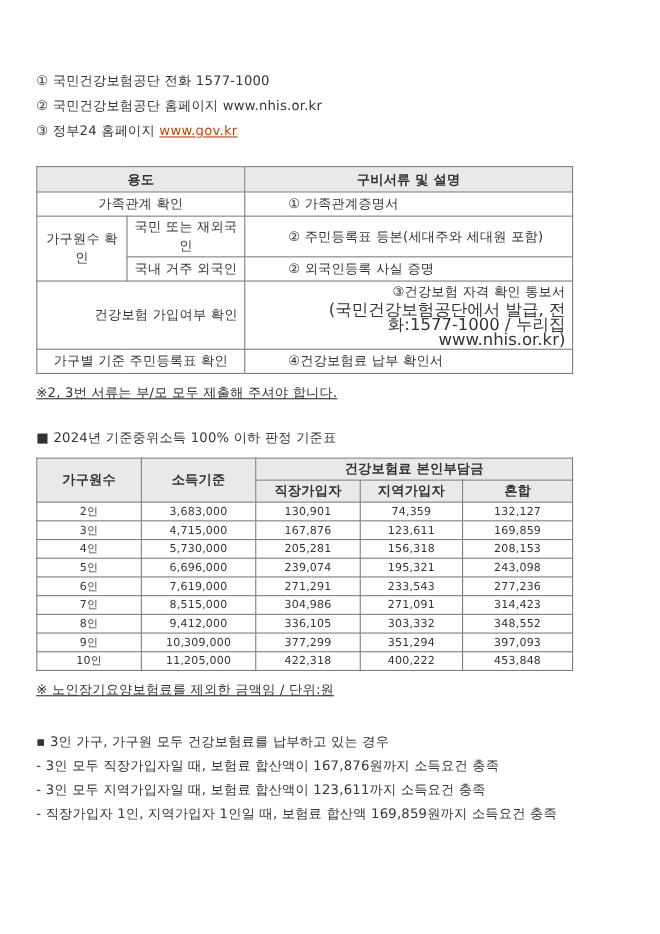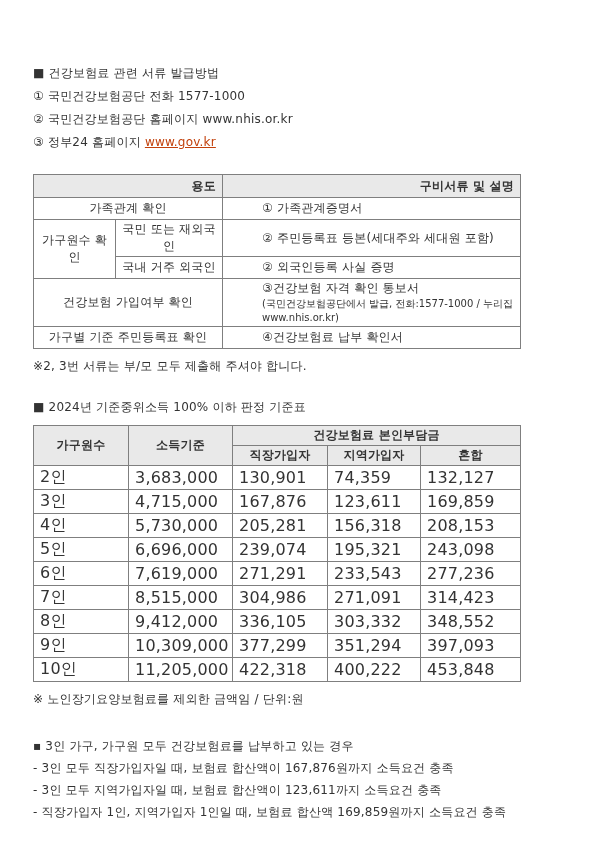--- a/index.html
+++ b/index.html
@@ -10,41 +10,40 @@
   }
   .page{box-sizing:border-box;width:600px;height:849px;padding:62px 40px 0 33px;background:#ffffff;}
   .line{line-height:23px;white-space:nowrap;letter-spacing:0.2px;}
   .sec-title{line-height:23px;letter-spacing:0.2px;}
   a.doclink{color:#c2410c;text-decoration:underline;cursor:pointer;}
   table{border-collapse:collapse;table-layout:fixed;width:487px;}
   td,th{border:1px solid #7f7f7f;padding:1px 6px;letter-spacing:0.2px;overflow:hidden;}
   table{border:1px solid #5a5a5a;}
   th{background:#e9e9e9;font-weight:bold;text-align:center;}
   .t1{margin-top:6px;}
-  .t1 th{height:20px;text-align:right;}
+  .t1 th{height:20px;}
   .t1 td{height:19px;}
   .t1 td.c{text-align:center;}
   .t1 td.l{text-align:left;padding-left:39px;}
-  .t1 .tall td{height:auto;}
-  .small-note{font-size:10px;line-height:14px;white-space:normal;letter-spacing:0;}
+  .t1 .tall td{height:auto;text-align:right;}
+  .small-note{font-size:15px;line-height:14px;white-space:normal;letter-spacing:0;}
   .t2{margin-top:6px;}
   .t2 th{height:15px;font-size:12px;}
-  .t2 td{height:14px;font-size:16px;}
-  .note{margin-top:7px;line-height:20px;letter-spacing:0.2px;}
+  .t2 td{height:14px;text-align:center;font-size:10px;}
+  .note{margin-top:7px;line-height:20px;letter-spacing:0.2px;text-decoration:underline;}
   .gap-md{margin-top:20px;}
   .gap-lg{margin-top:26px;}
   .jline{line-height:22px;white-space:nowrap;letter-spacing:0.2px;}
 </style>
 </head>
 <body>
 
 <div class="page">
 
   <div>
-    <div class="sec-title">■ 건강보험료 관련 서류 발급방법</div>
     <div class="line">① 국민건강보험공단 전화 1577-1000</div>
     <div class="line">② 국민건강보험공단 홈페이지  www.nhis.or.kr</div>
     <div class="line"><span>③ 정부24 홈페이지 </span><a class="doclink">www.gov.kr</a></div>
   </div>
 
   <div class="gap-md">
     <table class="t1">
       <colgroup>
           <col style="width:82px">
           <col style="width:107px">

